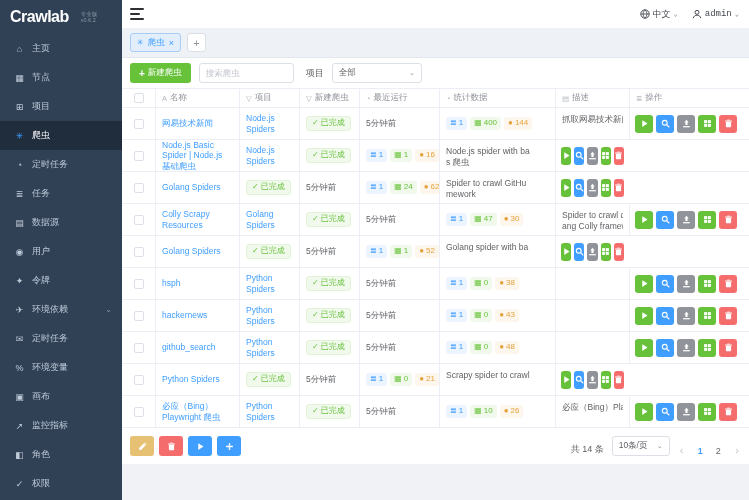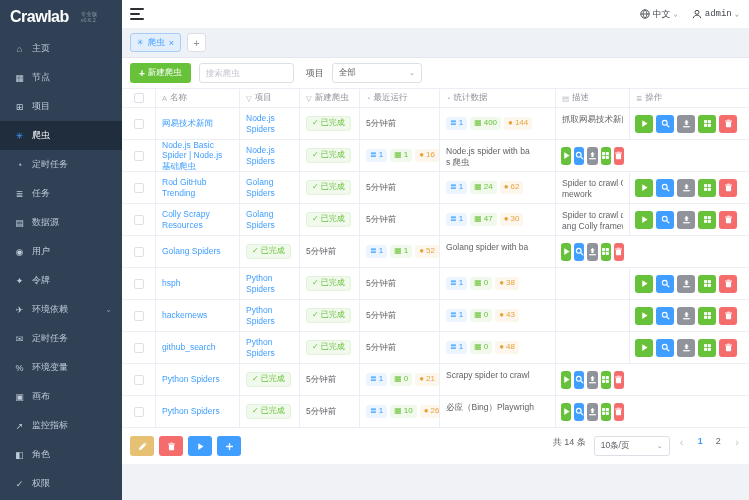--- a/index.html
+++ b/index.html
@@ -37,21 +37,21 @@
 
   .content { flex:1; background:#fff; display:flex; flex-direction:column; }
   .toolbar { height:30px; display:flex; align-items:center; padding:0 8px; gap:8px; }
   .btn-new { height:20px; border:none; border-radius:3px; background:#67c23a; color:#fff; font-size:8.5px; padding:0 9px; display:flex; align-items:center; gap:3px; cursor:pointer; font-family:inherit; }
   .btn-new .plus { font-size:10px; font-weight:bold; }
   .search-input { height:20px; width:95px; border:1px solid #dcdfe6; border-radius:3px; padding:0 6px; font-size:8.5px; color:#606266; font-family:inherit; outline:none; }
   .search-input::placeholder { color:#c0c4cc; }
   .proj-label { font-size:9px; color:#606266; margin-left:4px; }
   .select { height:20px; border:1px solid #dcdfe6; border-radius:3px; background:#fff; display:flex; align-items:center; justify-content:space-between; padding:0 6px; font-size:8.5px; color:#606266; cursor:pointer; }
   .select.proj { width:90px; }
-  .select.small { width:76px; }
+  .select.small { width:58px; }
 
   
   .grid-cols { display:grid; grid-template-columns:34px 84px 60px 60px 80px 116px 74px 119px; }
   .thead { height:20px; border-top:1px solid #ebeef5; border-bottom:1px solid #ebeef5; }
   .th { display:flex; align-items:center; gap:3px; padding:0 6px; font-size:8.5px; color:#909399; border-right:1px solid #ebeef5; overflow:hidden; white-space:nowrap; }
   .th:last-child { border-right:none; }
   .th .h-icon { font-size:7.5px; color:#b4b8bf; }
   .tr { height:32px; border-bottom:1px solid #ebeef5; }
   .td { display:flex; align-items:center; padding:2px 6px; border-right:1px solid #ebeef5; overflow:hidden; font-size:8.5px; line-height:10.5px; }
   .td:last-child { border-right:none; }
@@ -67,21 +67,21 @@
   .cell-desc { display:block; padding-top:6px; color:#606266; }
   .desc-line { white-space:nowrap; overflow:hidden; }
   .cell-actions { gap:3px; padding-left:5px; }
   .abtn { width:18px; height:18px; border:none; border-radius:3px; display:flex; align-items:center; justify-content:center; cursor:pointer; padding:0; }
   .abtn svg { display:block; }
 
   
   .footrow { height:36px; display:flex; align-items:center; padding:0 8px; }
   .batch { display:flex; gap:5px; }
   .bbtn { width:24px; height:20px; border:none; border-radius:3px; display:flex; align-items:center; justify-content:center; cursor:pointer; padding:0; }
-  .pagination { margin-left:auto; display:flex; align-items:flex-start; gap:8px; font-size:9px; color:#606266; }
+  .pagination { margin-left:auto; display:flex; align-items:flex-end; gap:8px; font-size:9px; color:#606266; }
   .pg-arrow { color:#c0c4cc; font-size:11px; cursor:pointer; padding:0 2px; }
   .pg-num { min-width:14px; text-align:center; cursor:pointer; color:#606266; }
   .pg-num.active { color:#409eff; font-weight:bold; }
   .bottom-gap { height:36px; background:#f0f2f5; }
 </style>
 </head>
 <body>
 
 <div class="app">
 
@@ -384,23 +384,20 @@
                     <rect x="4.5" y="0.8" width="3" height="1.2" fill="#fff"></rect>
                   </svg>
                 </button>
               </div>
             </div>
             <div class="tr grid-cols">
               <div class="td cell-check">
                 <span class="checkbox"></span>
               </div>
               <div class="td">
-                <span class="link">Rod GitHub Trending</span>
-              </div>
-              <div class="td">
                 <span class="link">Golang Spiders</span>
               </div>
               <div class="td">
                 <span class="badge-status">
                   <span>✓</span>
                   <span>已完成</span>
                 </span>
               </div>
               <div class="td">5分钟前</div>
               <div class="td cell-stats">
@@ -855,20 +852,23 @@
                     <rect x="2.5" y="3.5" width="7" height="7.5" rx="1" fill="#fff"></rect>
                     <rect x="1.5" y="2" width="9" height="1.4" fill="#fff"></rect>
                     <rect x="4.5" y="0.8" width="3" height="1.2" fill="#fff"></rect>
                   </svg>
                 </button>
               </div>
             </div>
             <div class="tr grid-cols">
               <div class="td cell-check">
                 <span class="checkbox"></span>
+              </div>
+              <div class="td">
+                <span class="link">必应（Bing）Playwright 爬虫</span>
               </div>
               <div class="td">
                 <span class="link">Python Spiders</span>
               </div>
               <div class="td">
                 <span class="badge-status">
                   <span>✓</span>
                   <span>已完成</span>
                 </span>
               </div>

